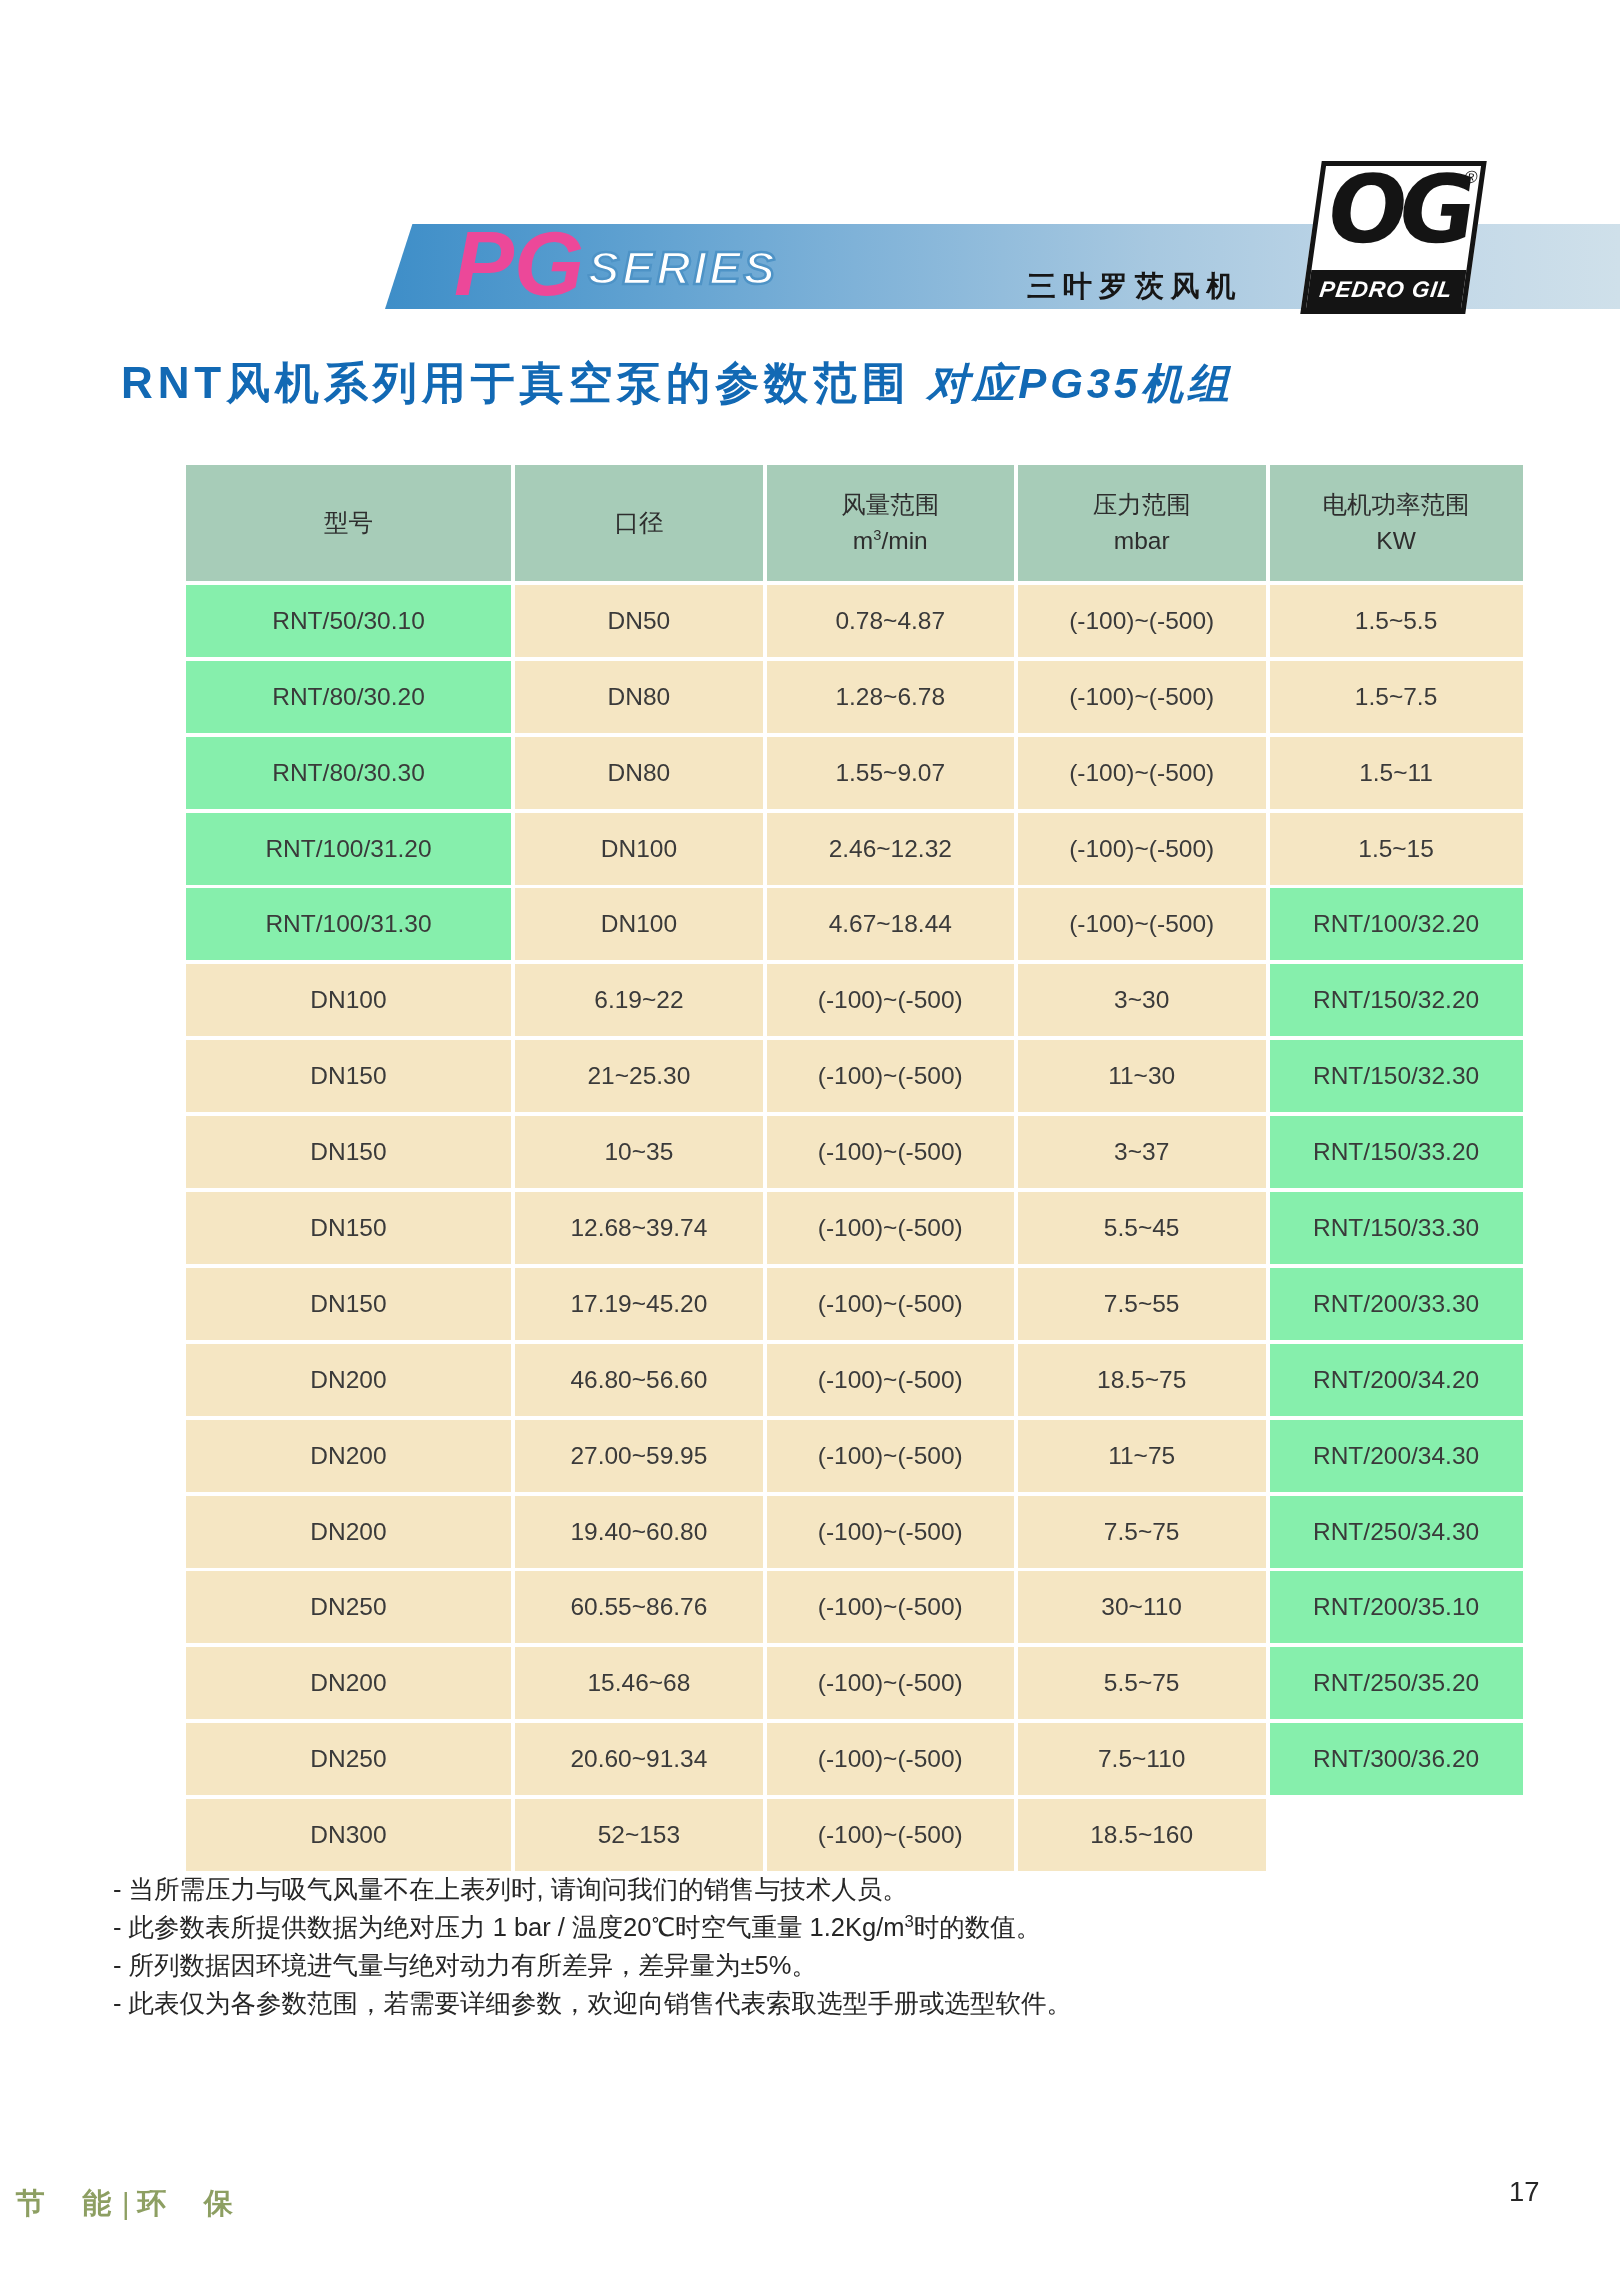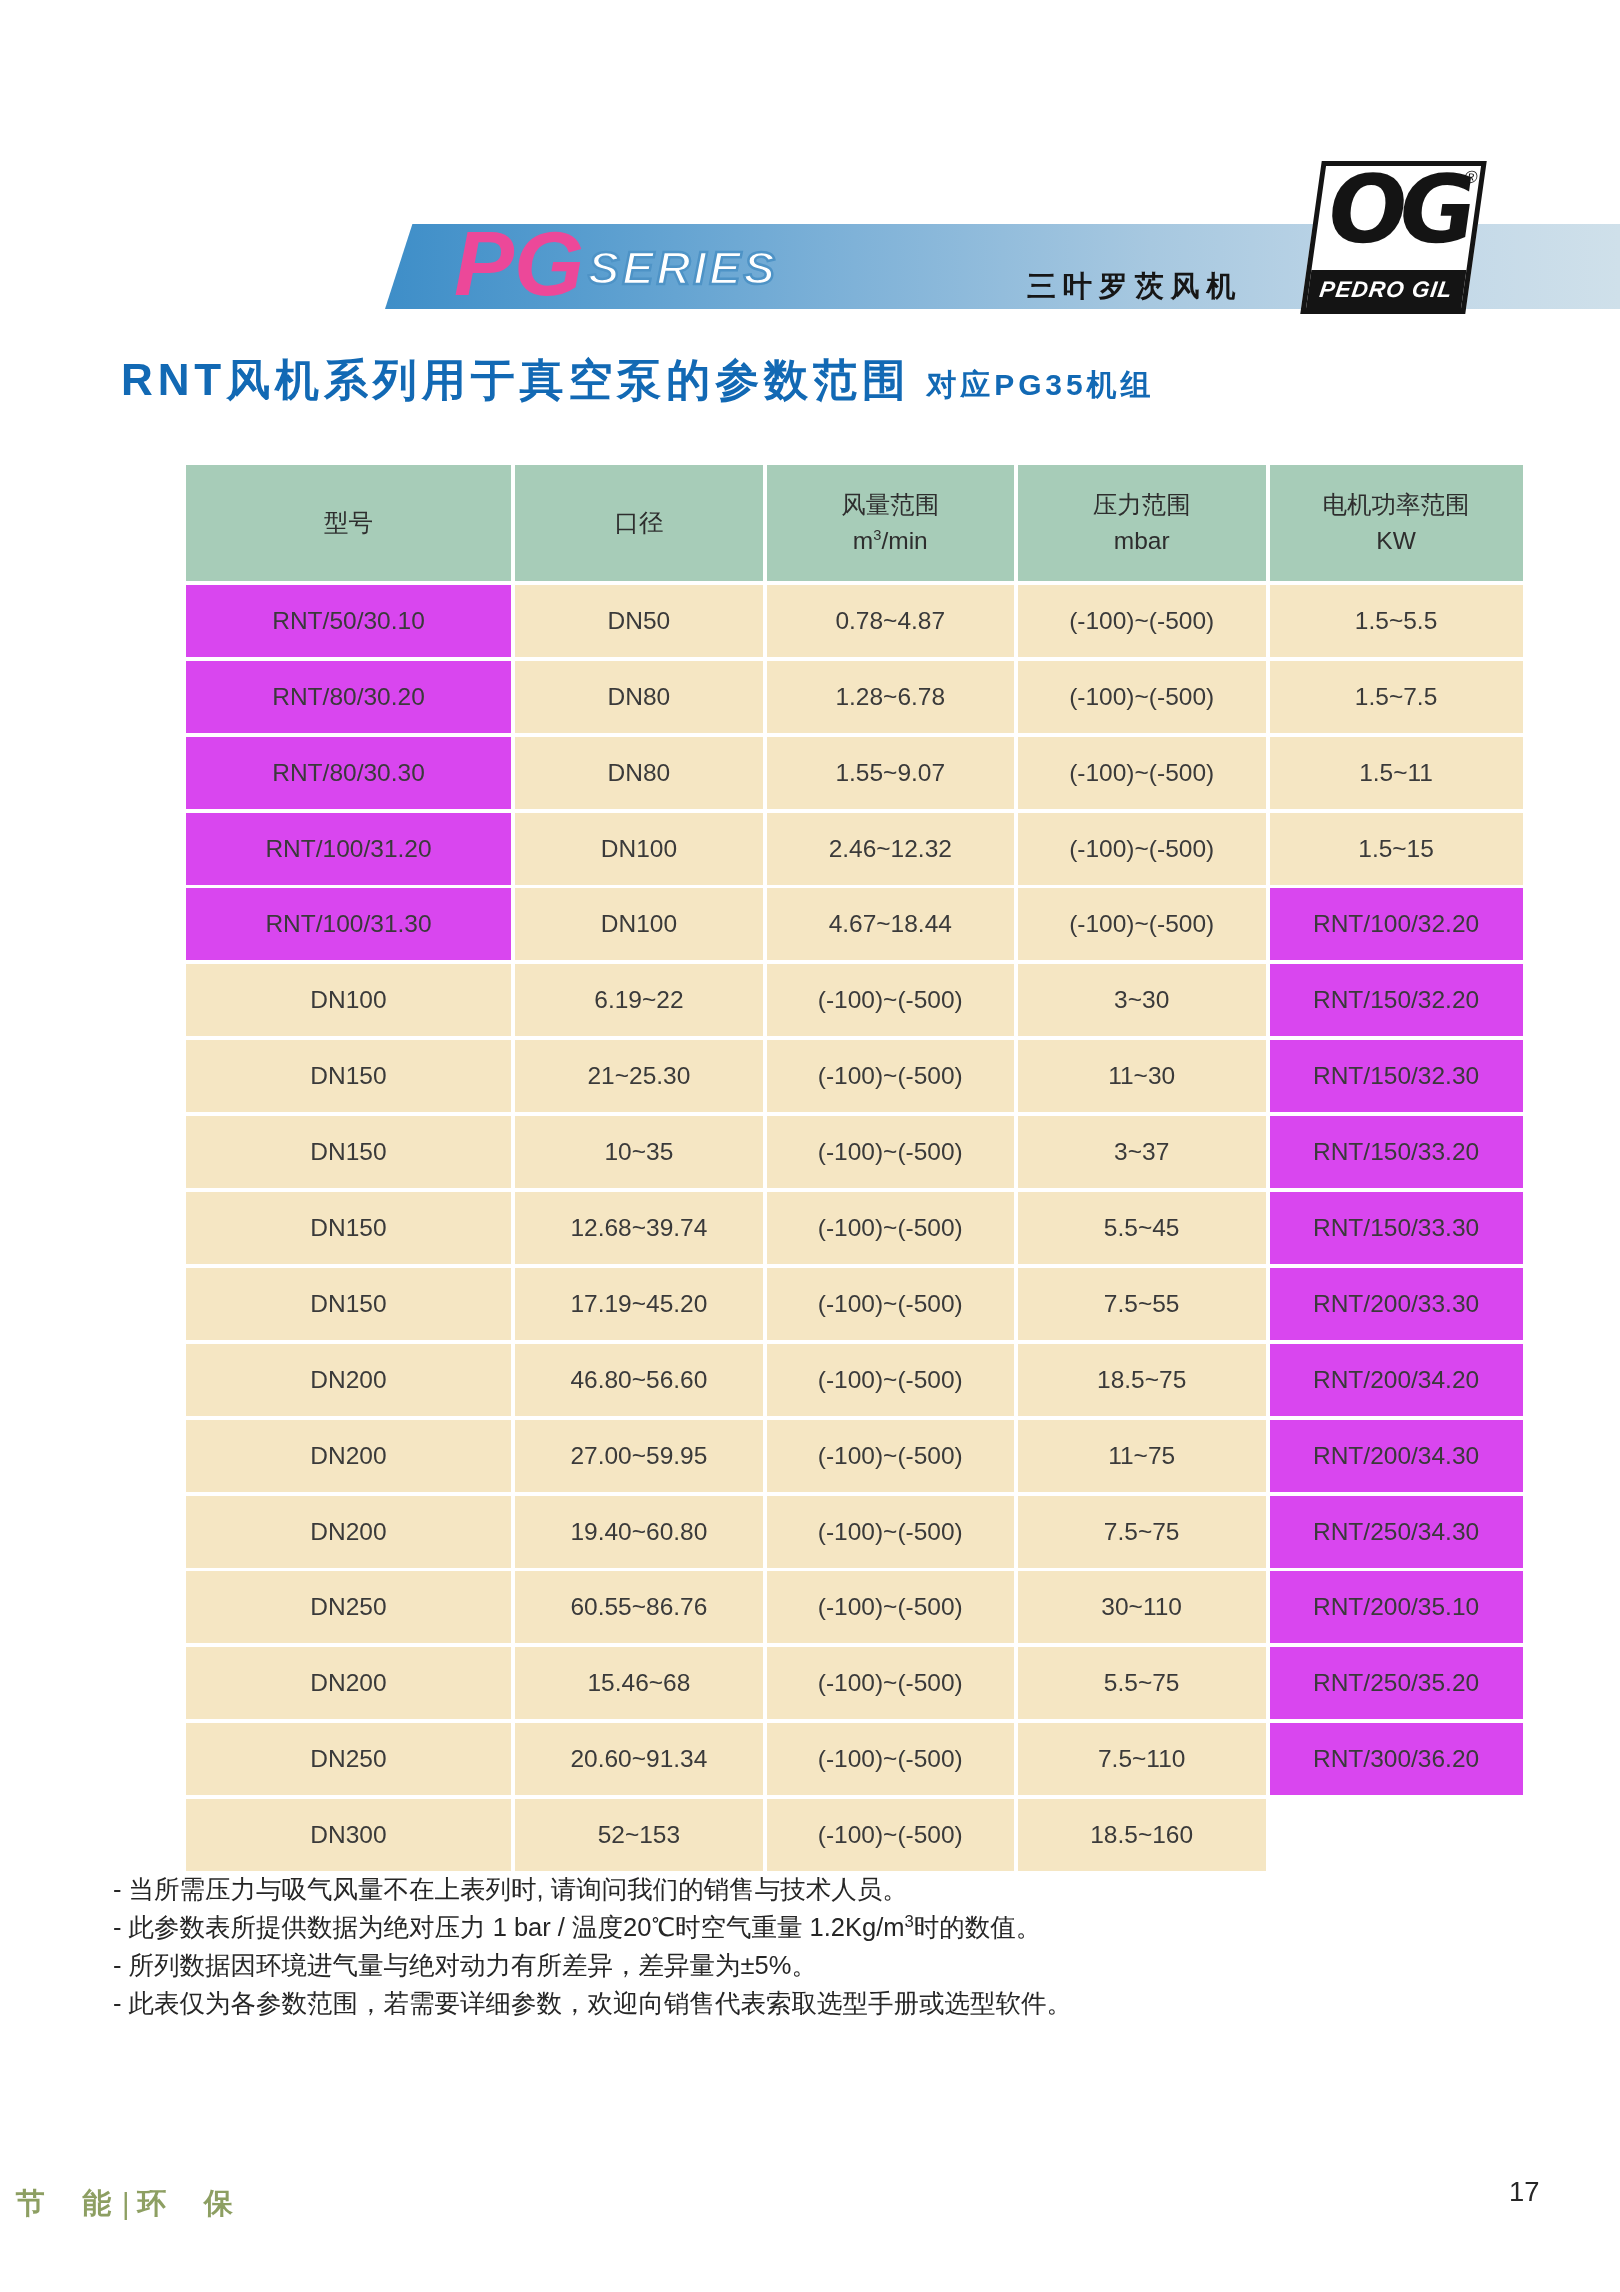--- a/index.html
+++ b/index.html
@@ -60,21 +60,21 @@
     font-style:italic; font-weight:bold; font-size:22.5px; letter-spacing:1px;
   }
 
   
   .title {
     position:absolute; left:121px; top:356px;
     display:flex; align-items:baseline; gap:15.7px; color:#1269b4;
     white-space:nowrap;
   }
   .title-main { font-size:44px; font-weight:bold; letter-spacing:4.9px; line-height:1.1; }
-  .title-sub  { font-size:30px; font-weight:bold; letter-spacing:3.9px; }
+  .title-sub  { font-size:42px; font-weight:bold; letter-spacing:3.9px;font-style:italic; }
 
   
   .param-table {
     position:absolute; left:174px; top:465px;
     display:grid;
     grid-template-columns:325px 248px 247px 248px 253px;
     grid-template-rows:116px;
     grid-auto-rows:72px;
     gap:3.9px;
     background:#ffffff;
@@ -83,21 +83,21 @@
   .th {
     background:#a7ccb8; color:#2e2e2e;
     display:flex; flex-direction:column; align-items:center; justify-content:center;
     font-size:24.5px; line-height:1.45; text-align:center;
   }
   .td {
     background:#f5e6c3; color:#3a3a3a;
     display:flex; align-items:center; justify-content:center;
     font-size:24.5px;
   }
-  .td-model { background:#d946ef; }
+  .td-model { background:#86efac; }
   .sup { font-size:14.7px; position:relative; top:-8.8px; }
 
   
   .notes { position:absolute; left:113px; top:1870px; color:#262626; }
   .note-line { height:38px; line-height:38px; font-size:25.5px; white-space:nowrap; }
   .note-sup { font-size:16.7px; position:relative; top:-8.8px; }
 
   
   .footer-left {
     position:absolute; left:15.7px; top:2184px;

